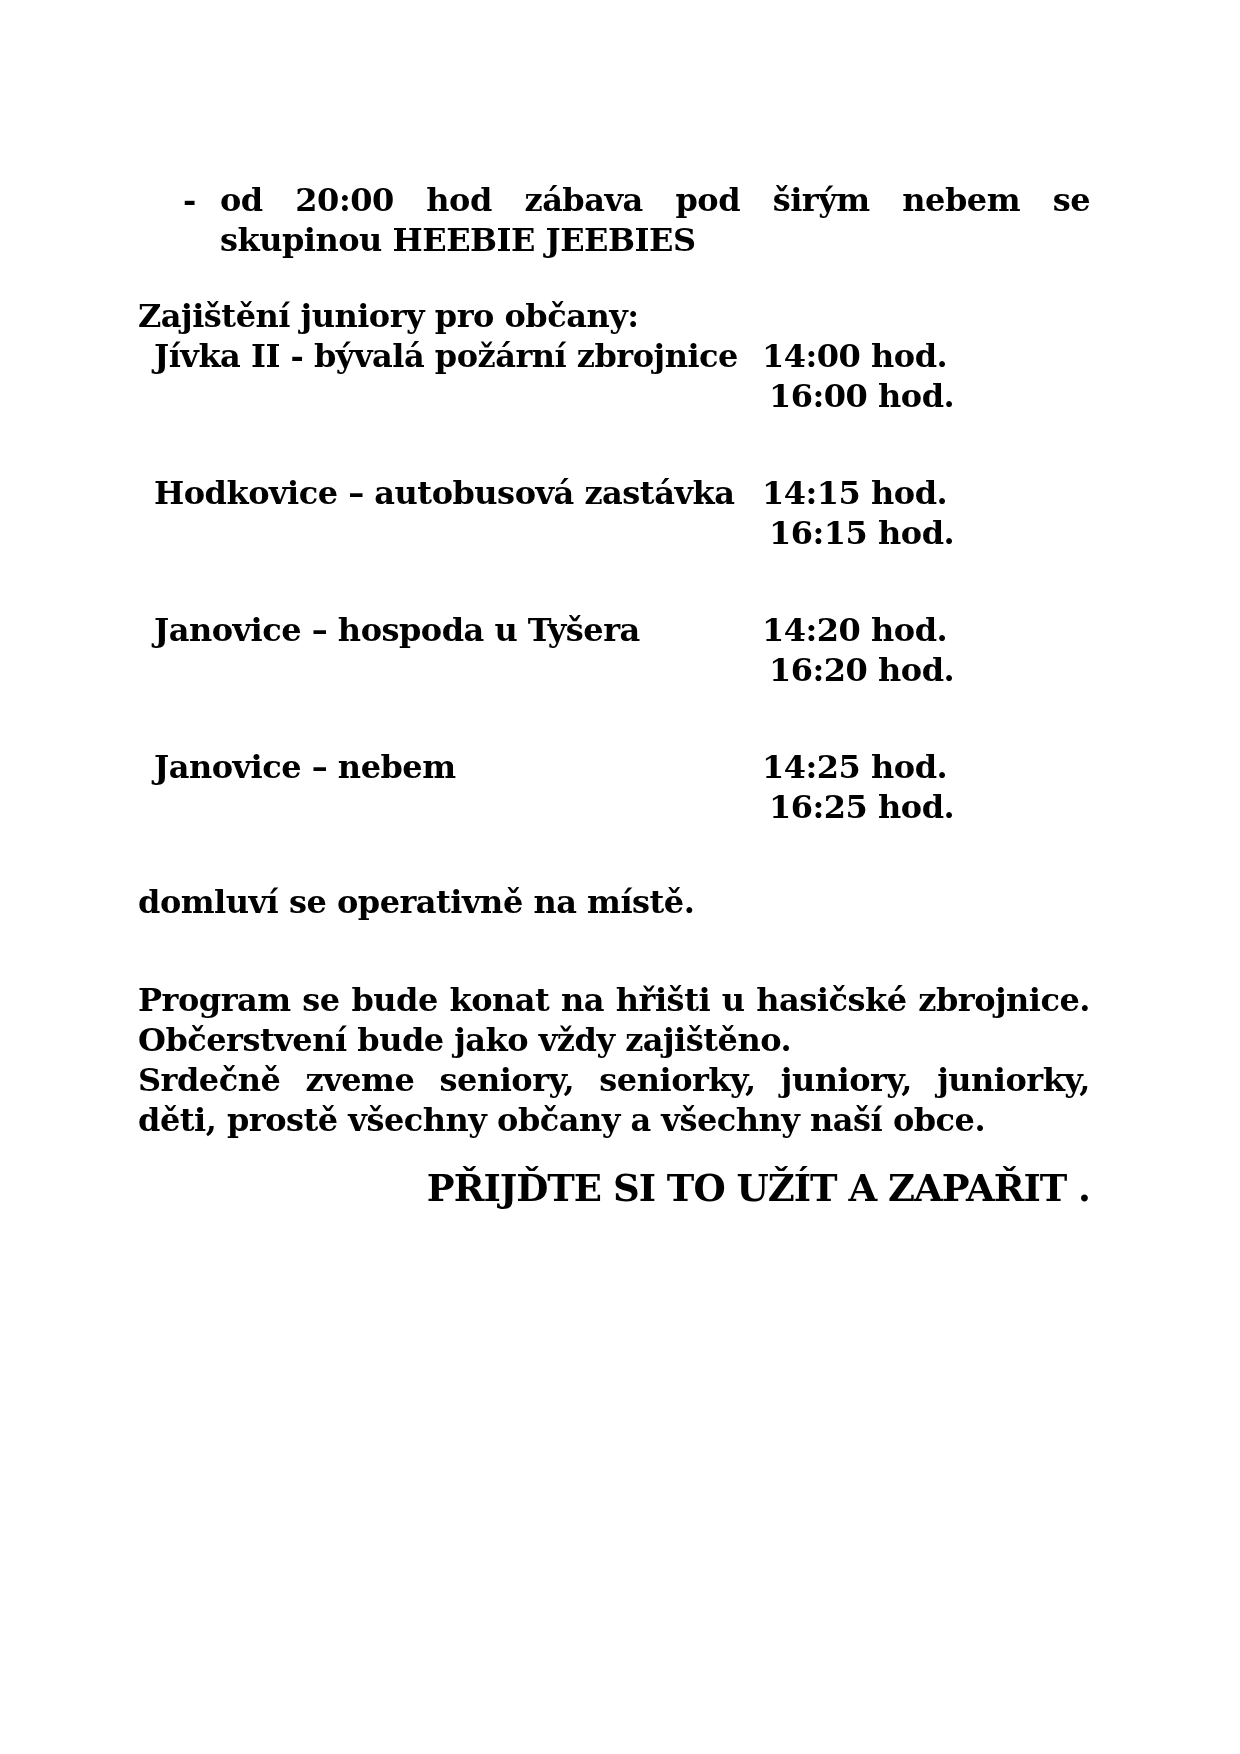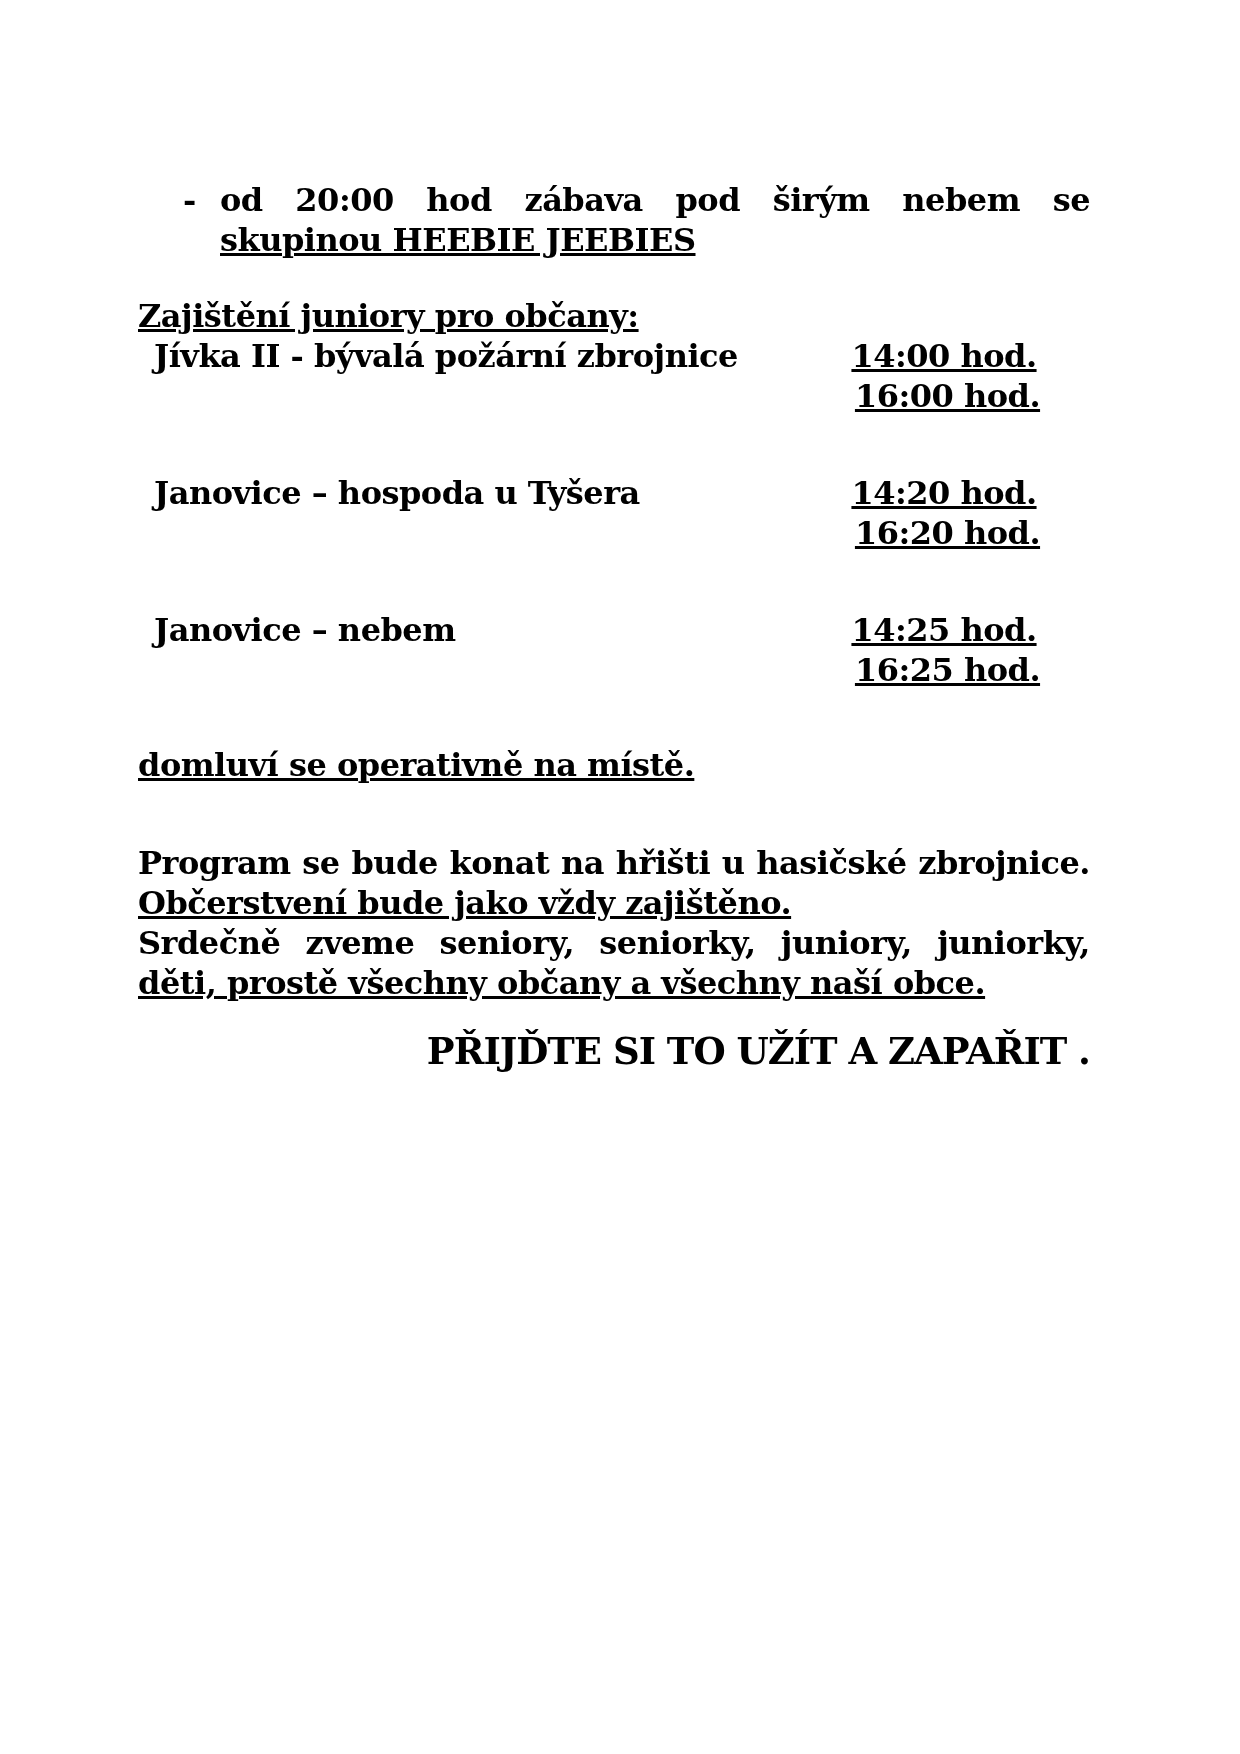--- a/index.html
+++ b/index.html
@@ -17,35 +17,35 @@
     line-height: 40px;
     letter-spacing: -0.5px;
     overflow: hidden;
   }
   .content {
     position: absolute;
     left: 138px;
     top: 180px;
     width: 952px; 
   }
-  .line { white-space: nowrap; text-decoration: underline; }
+  .line { white-space: nowrap; }
   .jl { text-align: justify; text-align-last: justify; white-space: normal; }
 
   
   .bullet-item { position: relative; padding-left: 82px; }
   .bullet-marker { position: absolute; left: 45px; top: 0; }
 
   
   .transport-heading { margin-top: 36px; }
 
   
   .transport-row { position: relative; min-height: 80px; }
   .row-gap { margin-top: 57px; }
   .row-location { position: absolute; left: 16px; top: 0; white-space: nowrap; }
-  .row-times { position: absolute; left: 660px; top: 0; width: 292px; text-align: center; }
+  .row-times { position: absolute; left: 624px; top: 0; width: 292px; }
   .time-line2 { padding-left: 7px; }
 
   
   .rozvoz-par { margin-top: 55px; }
   .info-par { margin-top: 58px; }
 
   
   .closing-line {
     margin-top: 24px;
     font-size: 37px;
@@ -70,20 +70,27 @@
     <div class="transport-heading line">Zajištění juniory pro občany:</div>
 
     <div class="transport-row">
       <div class="row-location">Jívka II - bývalá požární zbrojnice</div>
       <div class="row-times">
         <div class="line">14:00 hod.</div>
         <div class="line time-line2">16:00 hod.</div>
       </div>
     </div>
 
+    <div class="transport-row row-gap">
+      <div class="row-location">Hodkovice – autobusová zastávka</div>
+      <div class="row-times">
+        <div class="line">14:15 hod.</div>
+        <div class="line time-line2">16:15 hod.</div>
+      </div>
+    </div>
 
     <div class="transport-row row-gap">
       <div class="row-location">Janovice – hospoda u Tyšera</div>
       <div class="row-times">
         <div class="line">14:20 hod.</div>
         <div class="line time-line2">16:20 hod.</div>
       </div>
     </div>
 
     <div class="transport-row row-gap">

